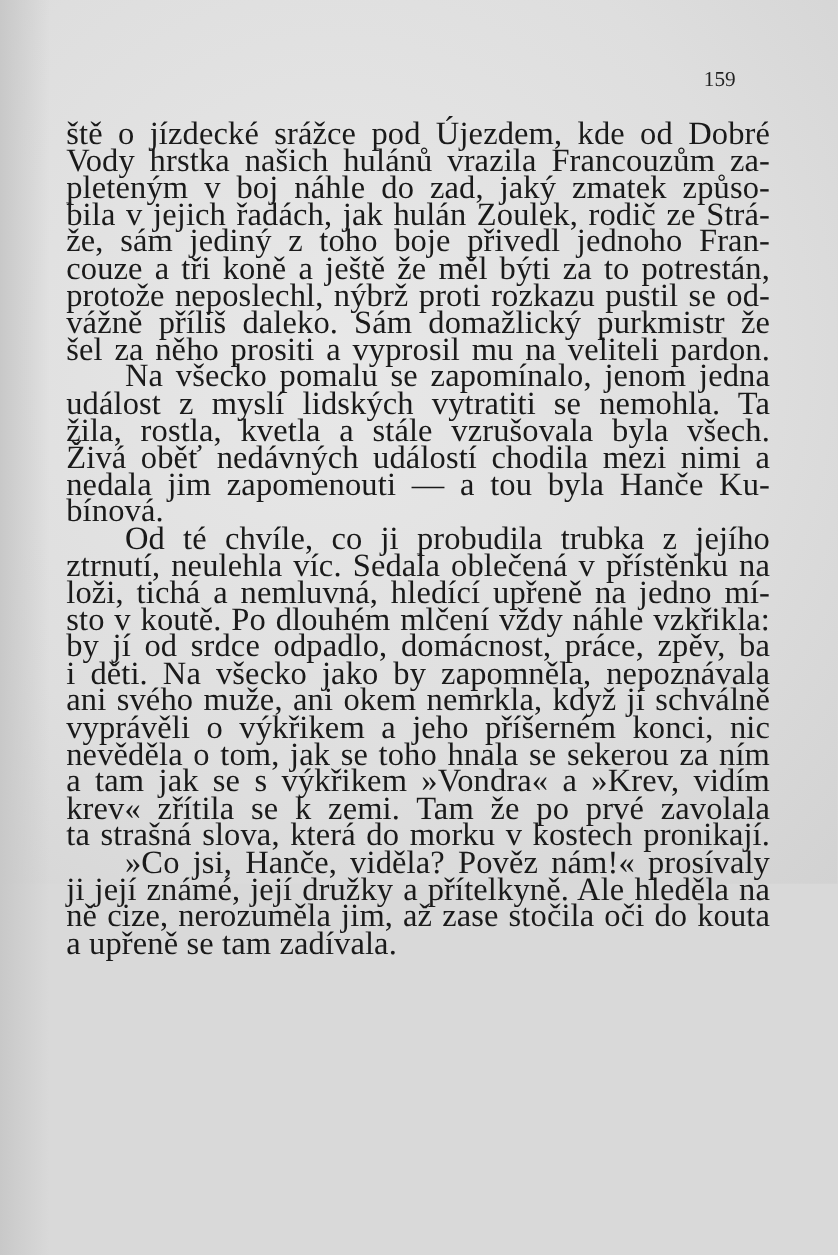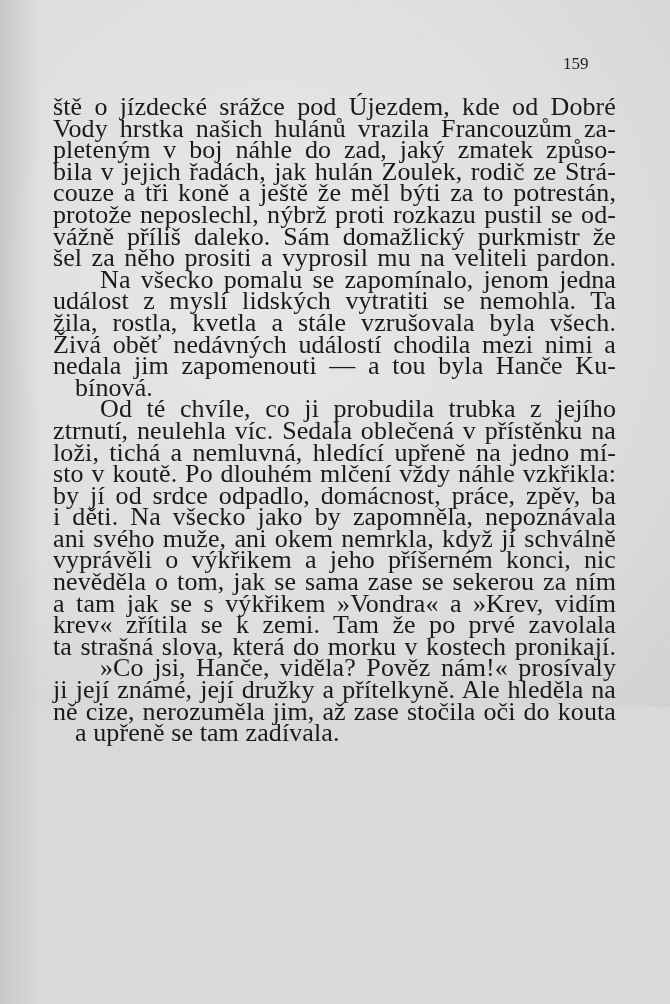--- a/index.html
+++ b/index.html
@@ -19,36 +19,37 @@
   .page-number {
     position: absolute; top: 54px; left: 563px;
     font-size: 17px; color: #222;
   }
   .body-text {
     position: absolute; left: 53px; top: 96px; width: 563px;
     font-size: 26px; line-height: 21.6px; color: #1a1a1a;
     letter-spacing: 0.1px;
   }
   .line { display: block; white-space: nowrap; text-align: justify; text-align-last: justify; height: 21.6px; }
-  .line.last { text-align-last: left; margin-left: 22px; }
+  .line.last { text-align-last: left; }
   .line.indent { padding-left: 47px; }
 </style>
 </head>
 <body>
 
 <div class="page">
   <div class="shade-left"></div>
   <div class="page-number">159</div>
 
   <div class="body-text">
     <div>
       <span class="line">ště o jízdecké srážce pod Újezdem, kde od Dobré</span>
       <span class="line">Vody hrstka našich hulánů vrazila Francouzům za-</span>
       <span class="line">pleteným v boj náhle do zad, jaký zmatek způso-</span>
       <span class="line">bila v jejich řadách, jak hulán Zoulek, rodič ze Strá-</span>
+      <span class="line">že, sám jediný z toho boje přivedl jednoho Fran-</span>
       <span class="line">couze a tři koně a ještě že měl býti za to potrestán,</span>
       <span class="line">protože neposlechl, nýbrž proti rozkazu pustil se od-</span>
       <span class="line">vážně příliš daleko. Sám domažlický purkmistr že</span>
       <span class="line">šel za něho prositi a vyprosil mu na veliteli pardon.</span>
     </div>
     <div>
       <span class="line indent">Na všecko pomalu se zapomínalo, jenom jedna</span>
       <span class="line">událost z myslí lidských vytratiti se nemohla. Ta</span>
       <span class="line">žila, rostla, kvetla a stále vzrušovala byla všech.</span>
       <span class="line">Živá oběť nedávných událostí chodila mezi nimi a</span>
@@ -57,21 +58,21 @@
     </div>
     <div>
       <span class="line indent">Od té chvíle, co ji probudila trubka z jejího</span>
       <span class="line">ztrnutí, neulehla víc. Sedala oblečená v přístěnku na</span>
       <span class="line">loži, tichá a nemluvná, hledící upřeně na jedno mí-</span>
       <span class="line">sto v koutě. Po dlouhém mlčení vždy náhle vzkřikla:</span>
       <span class="line">by jí od srdce odpadlo, domácnost, práce, zpěv, ba</span>
       <span class="line">i děti. Na všecko jako by zapomněla, nepoznávala</span>
       <span class="line">ani svého muže, ani okem nemrkla, když jí schválně</span>
       <span class="line">vyprávěli o výkřikem a jeho příšerném konci, nic</span>
-      <span class="line">nevěděla o tom, jak se sama zase se sekerou za ním</span>
+      <span class="line">nevěděla o tom, jak se toho hnala se sekerou za ním</span>
       <span class="line">a tam jak se s výkřikem »Vondra« a »Krev, vidím</span>
       <span class="line">krev« zřítila se k zemi. Tam že po prvé zavolala</span>
       <span class="line">ta strašná slova, která do morku v kostech pronikají.</span>
     </div>
     <div>
       <span class="line indent">»Co jsi, Hanče, viděla? Pověz nám!« prosívaly</span>
       <span class="line">ji její známé, její družky a přítelkyně. Ale hleděla na</span>
       <span class="line">ně cize, nerozuměla jim, až zase stočila oči do kouta</span>
       <span class="line last">a upřeně se tam zadívala.</span>
     </div>

